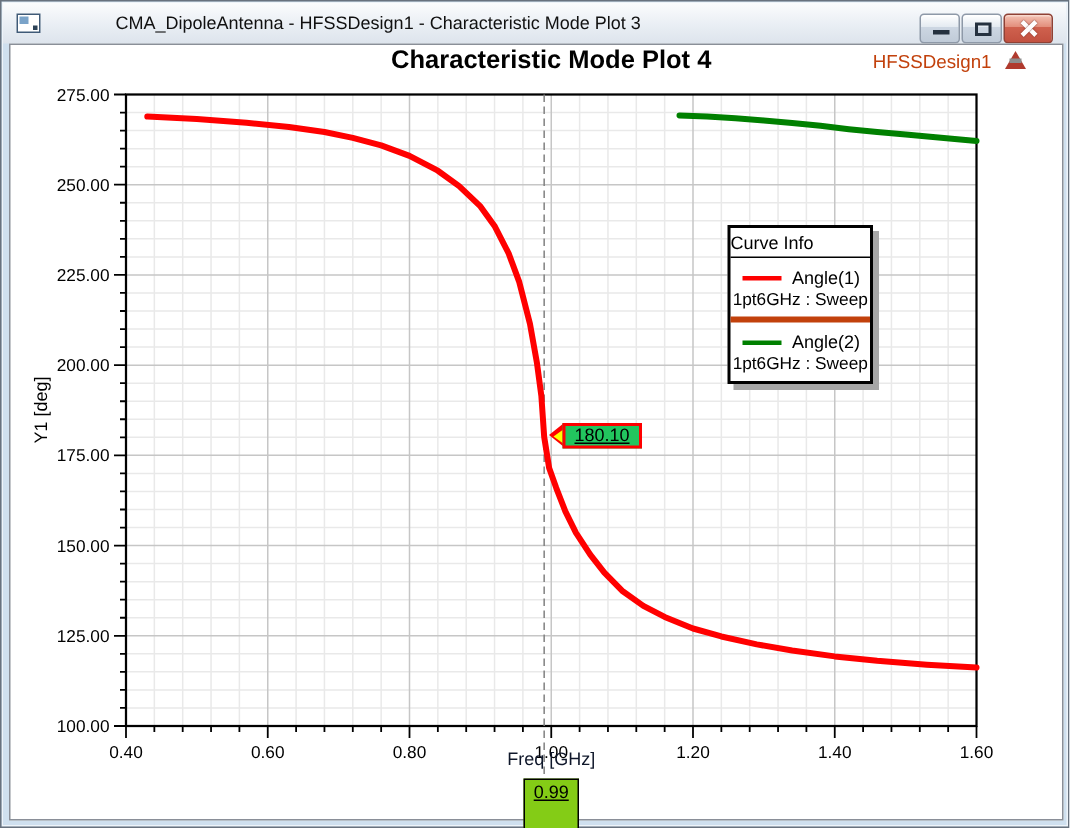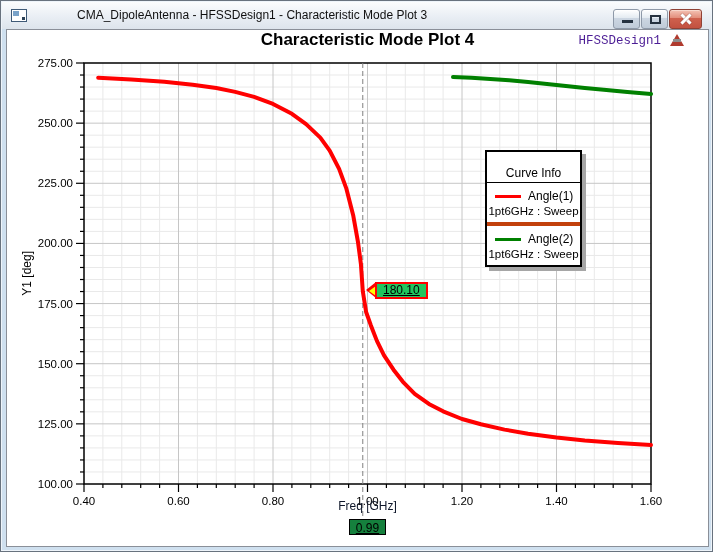--- a/index.html
+++ b/index.html
@@ -61,21 +61,21 @@
     background: #fff; border: 1px solid #8a8f98;
   }
   svg.canvas { position: absolute; left: 0; top: 0; }
 
   .plot-title {
     position: absolute; left: 83px; top: 29px; width: 567px; text-align: center;
     font-size: 17px; font-weight: bold; color: #000;
   }
   .design-label {
     position: absolute; left: 560px; top: 33px; width: 100px; text-align: right;
-    font-size: 12.5px; color: #4c1d95; font-family: Liberation Mono, monospace;
+    font-size: 12.5px; color: #c2410c;
   }
   .logo-icon {
     position: absolute; left: 669px; top: 33px; width: 0; height: 0;
     border-left: 7px solid transparent; border-right: 7px solid transparent;
     border-bottom: 12px solid #b03a2e;
   }
   .logo-icon::after {
     content:""; position:absolute; left:-4px; top:5px; width:8px; height:3px; background:#8d8d8d;
   }
   .ylabel-wrap {
@@ -92,21 +92,21 @@
   }
 
   
   .legend {
     position: absolute; left: 484px; top: 149px; width: 97px;
     background: #fff; border: 2px solid #000;
     box-shadow: 4px 4px 0 #a6a6a6;
     font-size: 12px;
   }
   .legend-title {
-    text-align: center; padding: 14px 0 2px; border-bottom: 1px solid #000;
+    padding: 3px 0 2px; border-bottom: 1px solid #000;
   }
   .legend-entry { padding: 6px 0 5px; }
   .legend-entry + .legend-entry { border-top: 4px solid #c2410c; }
   .legend-row { display: flex; align-items: center; padding-left: 8px; }
   .legend-swatch { width: 26px; height: 3px; margin-right: 7px; flex: none; }
   .legend-sub { text-align: center; font-size: 11.5px; margin-top: 2px; white-space: nowrap; }
 
   
   .y-callout { position: absolute; left: 365px; top: 281px; height: 17px; }
   .y-callout .tip-o {
@@ -119,22 +119,22 @@
     border-top: 5px solid transparent; border-bottom: 5px solid transparent;
     border-right: 7px solid #ffff00;
   }
   .y-callout .box {
     position: absolute; left: 9px; top: 0; height: 17px;
     background: #22c55e; border: 2px solid #ff0000;
     font-size: 12px; line-height: 13px; padding: 0 6px;
     text-decoration: underline; color: #000; white-space: nowrap;
   }
   .x-callout {
-    position: absolute; left: 348px; top: 518px; width: 37px; height: 16px;
-    background: #15803d; border: 1px solid #000;
+    position: absolute; left: 348px; top: 518px; width: 37px; height: 34px;
+    background: #84cc16; border: 1px solid #000;
     font-size: 12px; line-height: 16px; text-align: center;
     text-decoration: underline; color: #000;
   }
 </style>
 </head>
 <body>
 
 <div class="window">
 
   <div class="titlebar">

